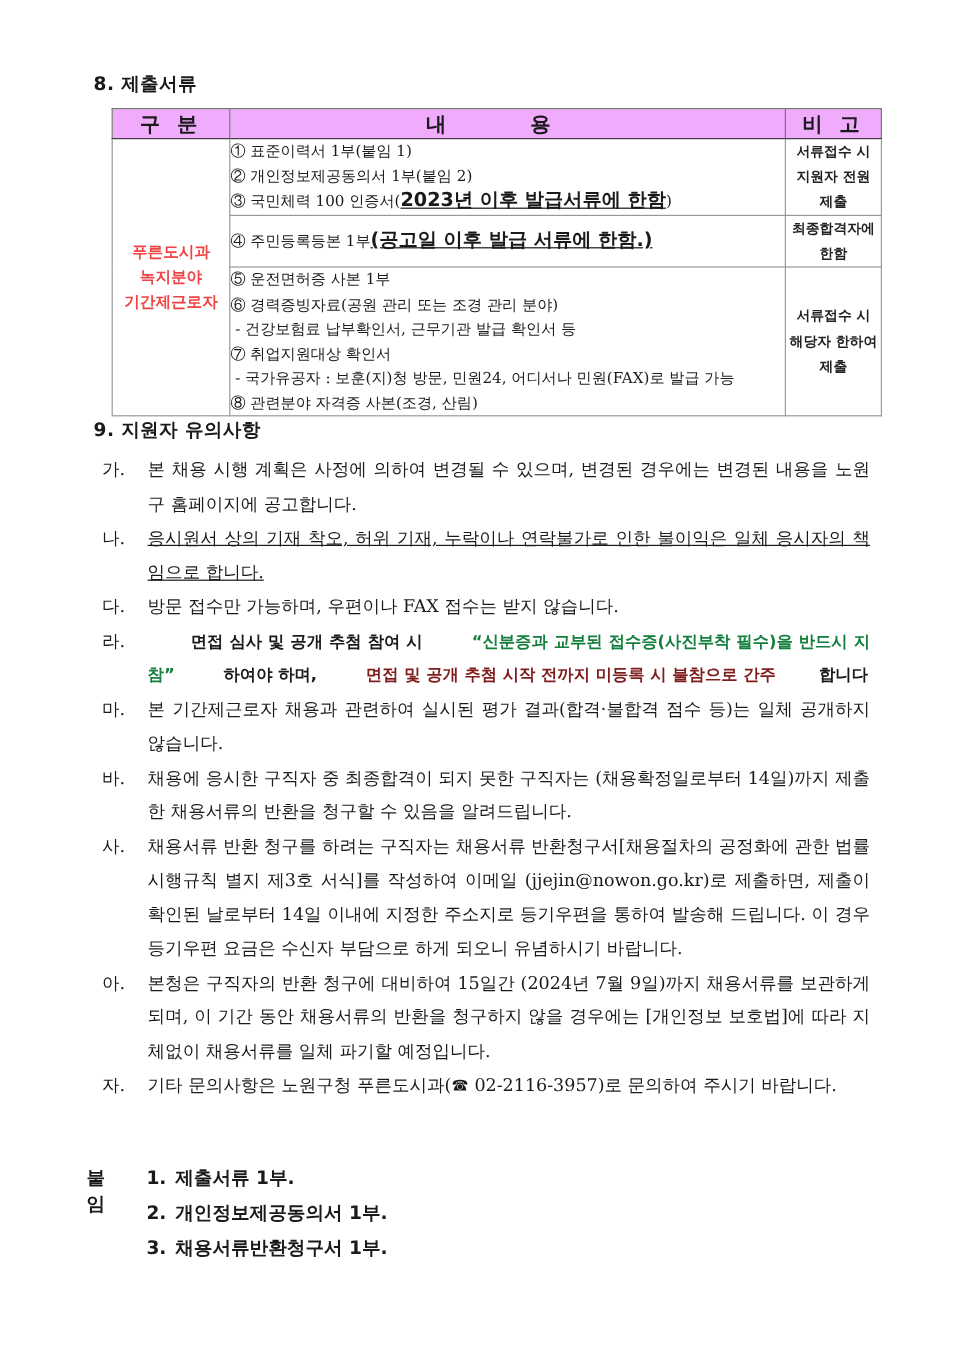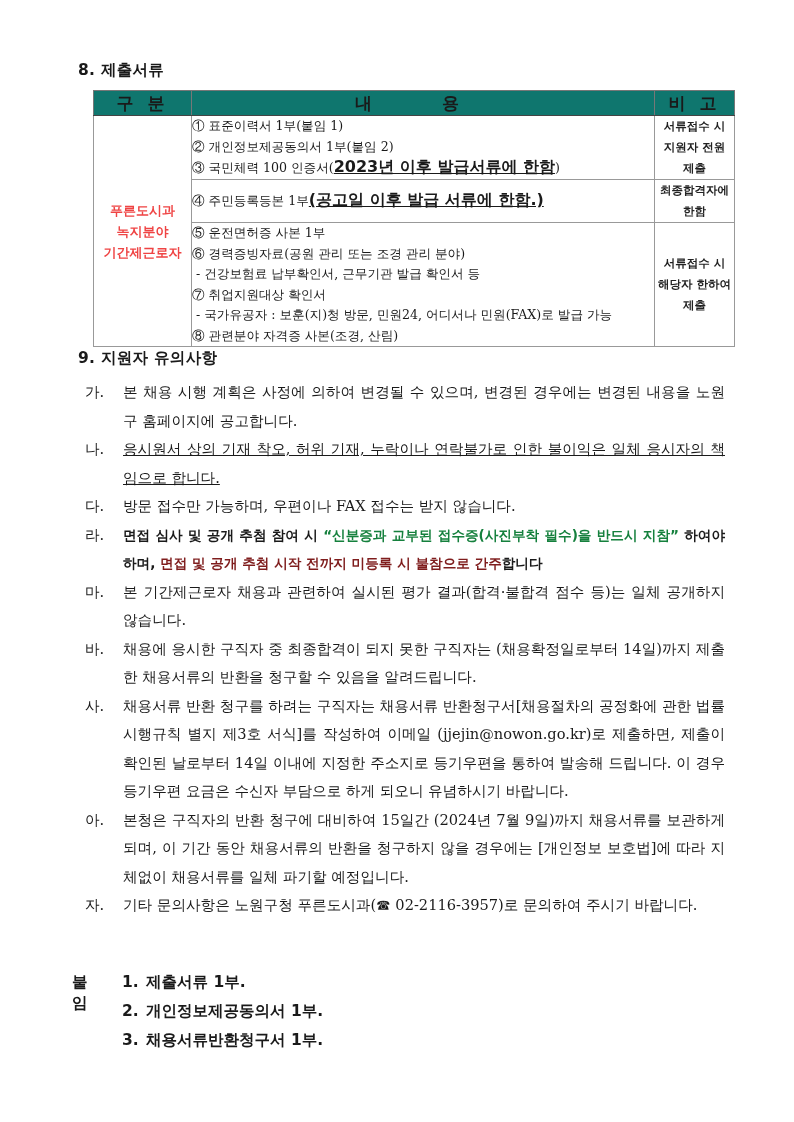--- a/index.html
+++ b/index.html
@@ -15,21 +15,21 @@
     }
     #h8 { top: 60px; }
     #h9 { top: 348px; }
 
     table.docs {
       position: absolute; left: 93px; top: 90px; width: 642px;
       border-collapse: collapse; font-size: 12.6px;
       border: 1.5px solid #333;
     }
     table.docs th {
-      background: #0f766e; height: 24px; padding: 0;
+      background: #f0abfc; height: 24px; padding: 0;
       font-family: "DejaVu Sans", "Liberation Sans", sans-serif;
       font-size: 17px; font-weight: bold; letter-spacing: 4px;
       border: 1px solid #777; border-bottom: 1.5px solid #444;
     }
     table.docs th.c1 { width: 97px; }
     table.docs th.c3 { width: 79px; }
     table.docs th.c2 { letter-spacing: 32px; }
     table.docs td { border: 1px solid #999; vertical-align: middle; padding: 0; }
     td.cat {
       text-align: center; font-family: "DejaVu Sans", "Liberation Sans", sans-serif;
@@ -42,21 +42,21 @@
       font-size: 11.5px; font-weight: bold; line-height: 21px; color: #222;
     }
     .ul { text-decoration: underline; font-family: "DejaVu Sans", "Liberation Sans", sans-serif; font-weight: bold; font-size: 16px;}
     .sub { padding-left: 4px; }
 
     .notes { position: absolute; left: 85px; top: 378px; width: 640px; font-size: 14.6px; }
     .item { position: relative; padding-left: 38px; line-height: 28.5px; text-align: justify; }
     .item .mk { position: absolute; left: 0; top: 0; }
     .item .txt { display: block; }
     .u { text-decoration: underline; }
-    .bold { font-family: "DejaVu Sans", "Liberation Sans", sans-serif; font-weight: bold; font-size: 13.6px; }
+    .bold { font-family: "DejaVu Sans", "Liberation Sans", sans-serif; font-weight: bold; font-size: 13.6px; margin-left: 36px; }
     .blue { color: #15803d; }
     .red { color: #7f1d1d; }
 
     .attach { position: absolute; left: 72px; top: 972px; font-family: "DejaVu Sans", "Liberation Sans", sans-serif; font-size: 15.5px; font-weight: bold; }
     .attach .lbl { position: absolute; left: 0; top: 0; }
     .attach .row { position: absolute; left: 50px; white-space: nowrap; }
     .attach .row span.n { display: inline-block; width: 24px; }
   </style>
 </head>
 <body>

